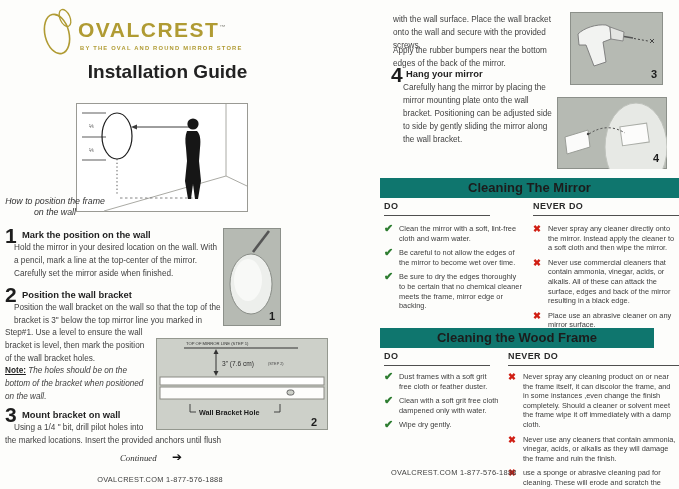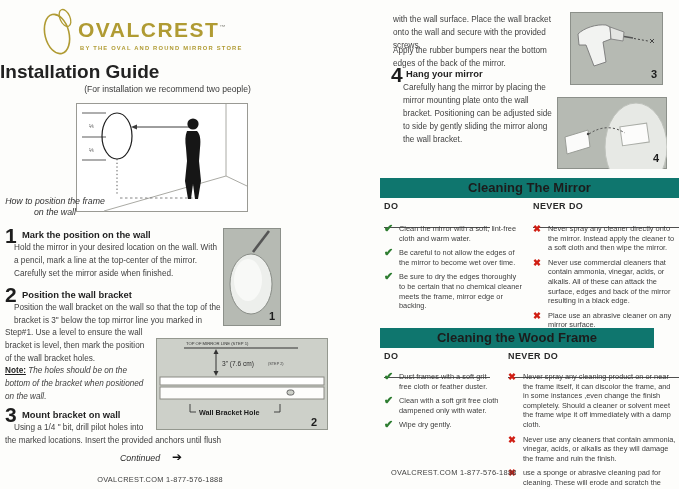--- a/index.html
+++ b/index.html
@@ -5,35 +5,35 @@
   html,body{margin:0;padding:0;background:#ffffff;}
   #canvas{
     position:relative;width:679px;height:489px;background:#fdfdfb;
     font-family:"Liberation Sans",sans-serif;color:#3d3d3d;overflow:hidden;
   }
   .abs{position:absolute;}
   
   .brand{font-size:21px;font-weight:700;letter-spacing:1.5px;color:#b09b33;}
   .brand .tm{font-size:6px;vertical-align:super;color:#9a9a92;letter-spacing:0;}
   .tagline{font-size:5.8px;font-weight:600;letter-spacing:1.2px;color:#b09b33;}
-  .doc-title{font-size:19px;font-weight:700;color:#222;}
+  .doc-title{font-size:19px;font-weight:700;color:#222;text-align:center;}
   .doc-sub{font-size:8.6px;color:#3a3a3a;text-align:center;}
   
   .step-num{font-size:21px;font-weight:700;color:#1d1d1d;line-height:1;}
   .step-head{font-size:9.4px;font-weight:700;color:#1f1f1f;}
   .body-text{font-size:8.2px;line-height:13px;color:#3f3f3f;}
   .note b{color:#1f1f1f;text-decoration:underline;}
   .note i{font-style:italic;}
   .caption{font-size:8.8px;font-style:italic;color:#333;text-align:center;line-height:11px;}
-  .continued{font-size:8.8px;font-style:italic;color:#2c2c2c;}
+  .continued{font-size:8.8px;font-style:italic;color:#2c2c2c;font-family:Liberation Serif, serif;}
   .cont-arrow{font-size:12px;color:#111;}
   .footer-text{font-size:7.4px;color:#3c3c3c;letter-spacing:.3px;}
   
   .band{background:#0f766e;text-align:center;font-weight:700;font-size:13px;color:#1c1c1c;line-height:20px;}
-  .colhead{font-size:9px;font-weight:700;color:#2a2a2a;border-bottom:1.5px solid #4f4f4f;padding-bottom:16px;letter-spacing:.4px;}
+  .colhead{font-size:9px;font-weight:700;color:#2a2a2a;border-bottom:1.5px solid #4f4f4f;padding-bottom:4px;letter-spacing:.4px;}
   .item{display:flex;gap:4px;margin-bottom:5px;align-items:flex-start;}
   .item-text{font-size:7.4px;line-height:9.6px;color:#3d3d3d;}
   .check{color:#2e7d31;font-size:11px;line-height:9px;font-weight:700;flex:0 0 11px;}
   .cross{color:#d01f14;font-size:9.5px;line-height:9px;font-weight:700;flex:0 0 11px;}
   
   .fig{display:block;}
   svg text{font-family:"Liberation Sans",sans-serif;}
 </style>
 </head>
 <body>
@@ -43,21 +43,20 @@
   <svg class="abs fig" style="left:36px;top:6px" width="42" height="52" viewBox="0 0 42 52">
     <ellipse cx="21" cy="28" rx="12" ry="20" transform="rotate(-14 21 28)" fill="none" stroke="#b09b33" stroke-width="1.6"></ellipse>
     <ellipse cx="29" cy="12" rx="5" ry="9" transform="rotate(-24 29 12)" fill="none" stroke="#b09b33" stroke-width="1.3"></ellipse>
   </svg>
   <div class="abs brand" style="left:78px;top:18px">
     <span>OVALCREST</span><span class="tm">™</span>
   </div>
   <div class="abs tagline" style="left:80px;top:45px">BY THE OVAL AND ROUND MIRROR STORE</div>
 
   <div class="abs doc-title" style="left:0;top:61px;width:335px">Installation Guide</div>
-  <div class="abs doc-sub" style="left:0;top:84px;width:335px">(For installation we recommend two people)</div>
 
   <svg class="abs fig" style="left:76px;top:103px" width="172" height="113" viewBox="0 0 172 113">
     <rect x="0.5" y="0.5" width="171" height="108" fill="#ffffff" stroke="#9a9a94"></rect>
     <line x1="150" y1="1" x2="150" y2="73" stroke="#aaaaa4" stroke-width="1"></line>
     <line x1="150" y1="73" x2="171" y2="83" stroke="#aaaaa4" stroke-width="1"></line>
     <line x1="150" y1="73" x2="28" y2="108" stroke="#aaaaa4" stroke-width="1"></line>
     <line x1="44" y1="95" x2="120" y2="95" stroke="#777" stroke-width="0.9" stroke-dasharray="2.5,2.5"></line>
     <line x1="6" y1="10" x2="30" y2="10" stroke="#777" stroke-width="1.2"></line>
     <line x1="6" y1="34" x2="30" y2="34" stroke="#777" stroke-width="1.2"></line>
     <line x1="6" y1="57" x2="30" y2="57" stroke="#777" stroke-width="1.2"></line>

